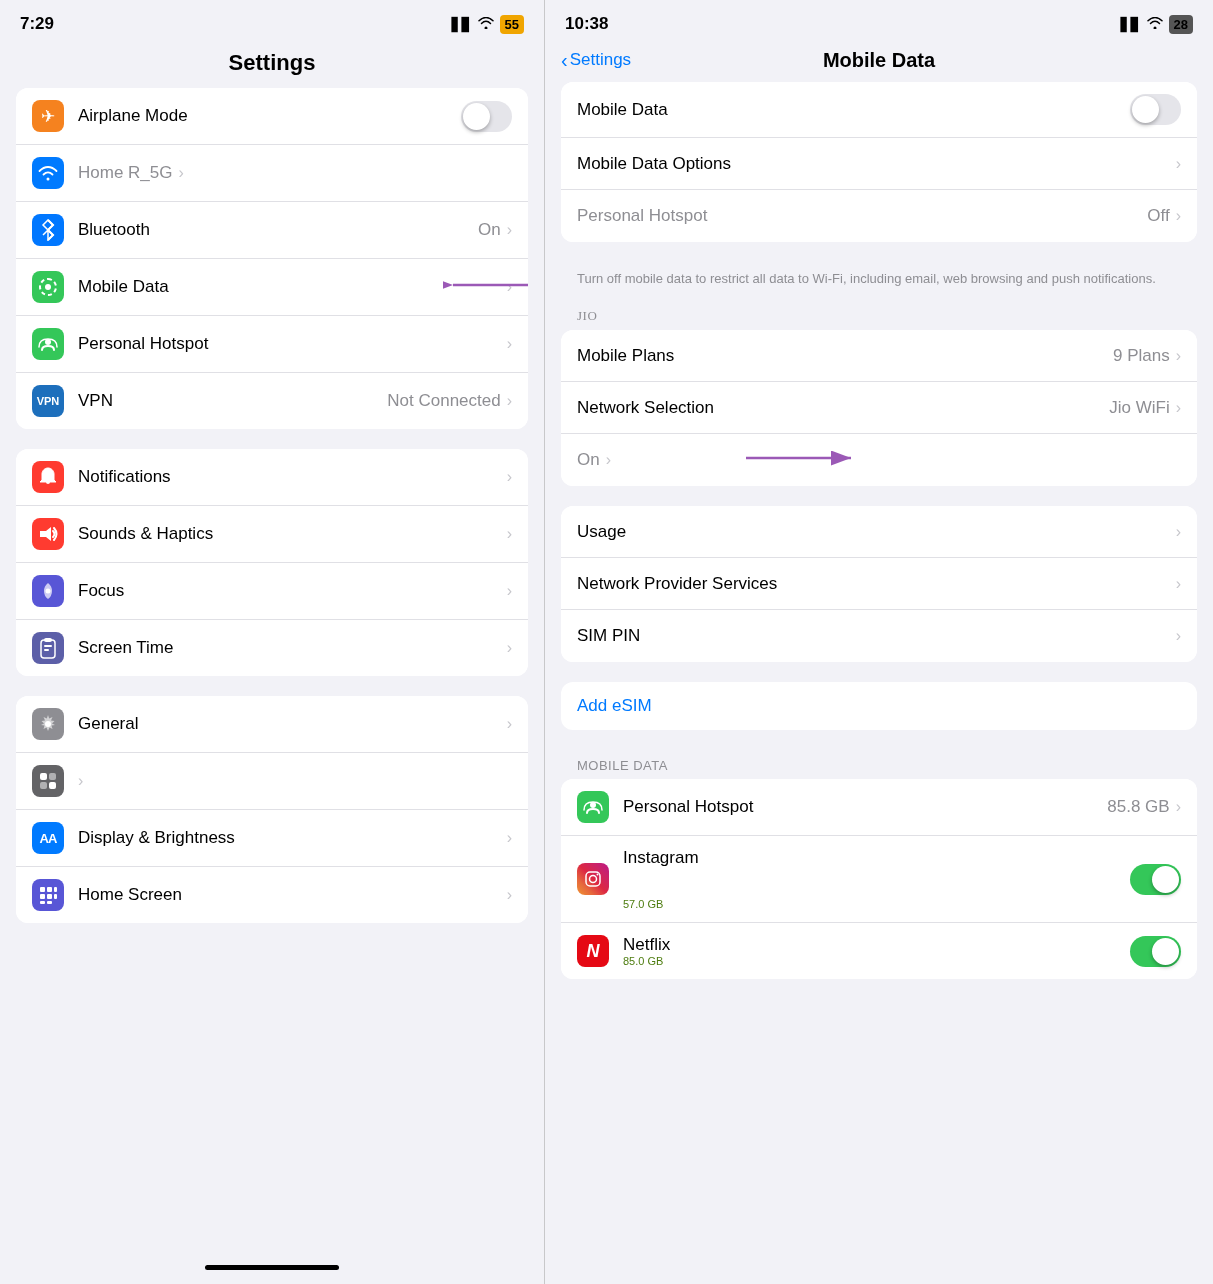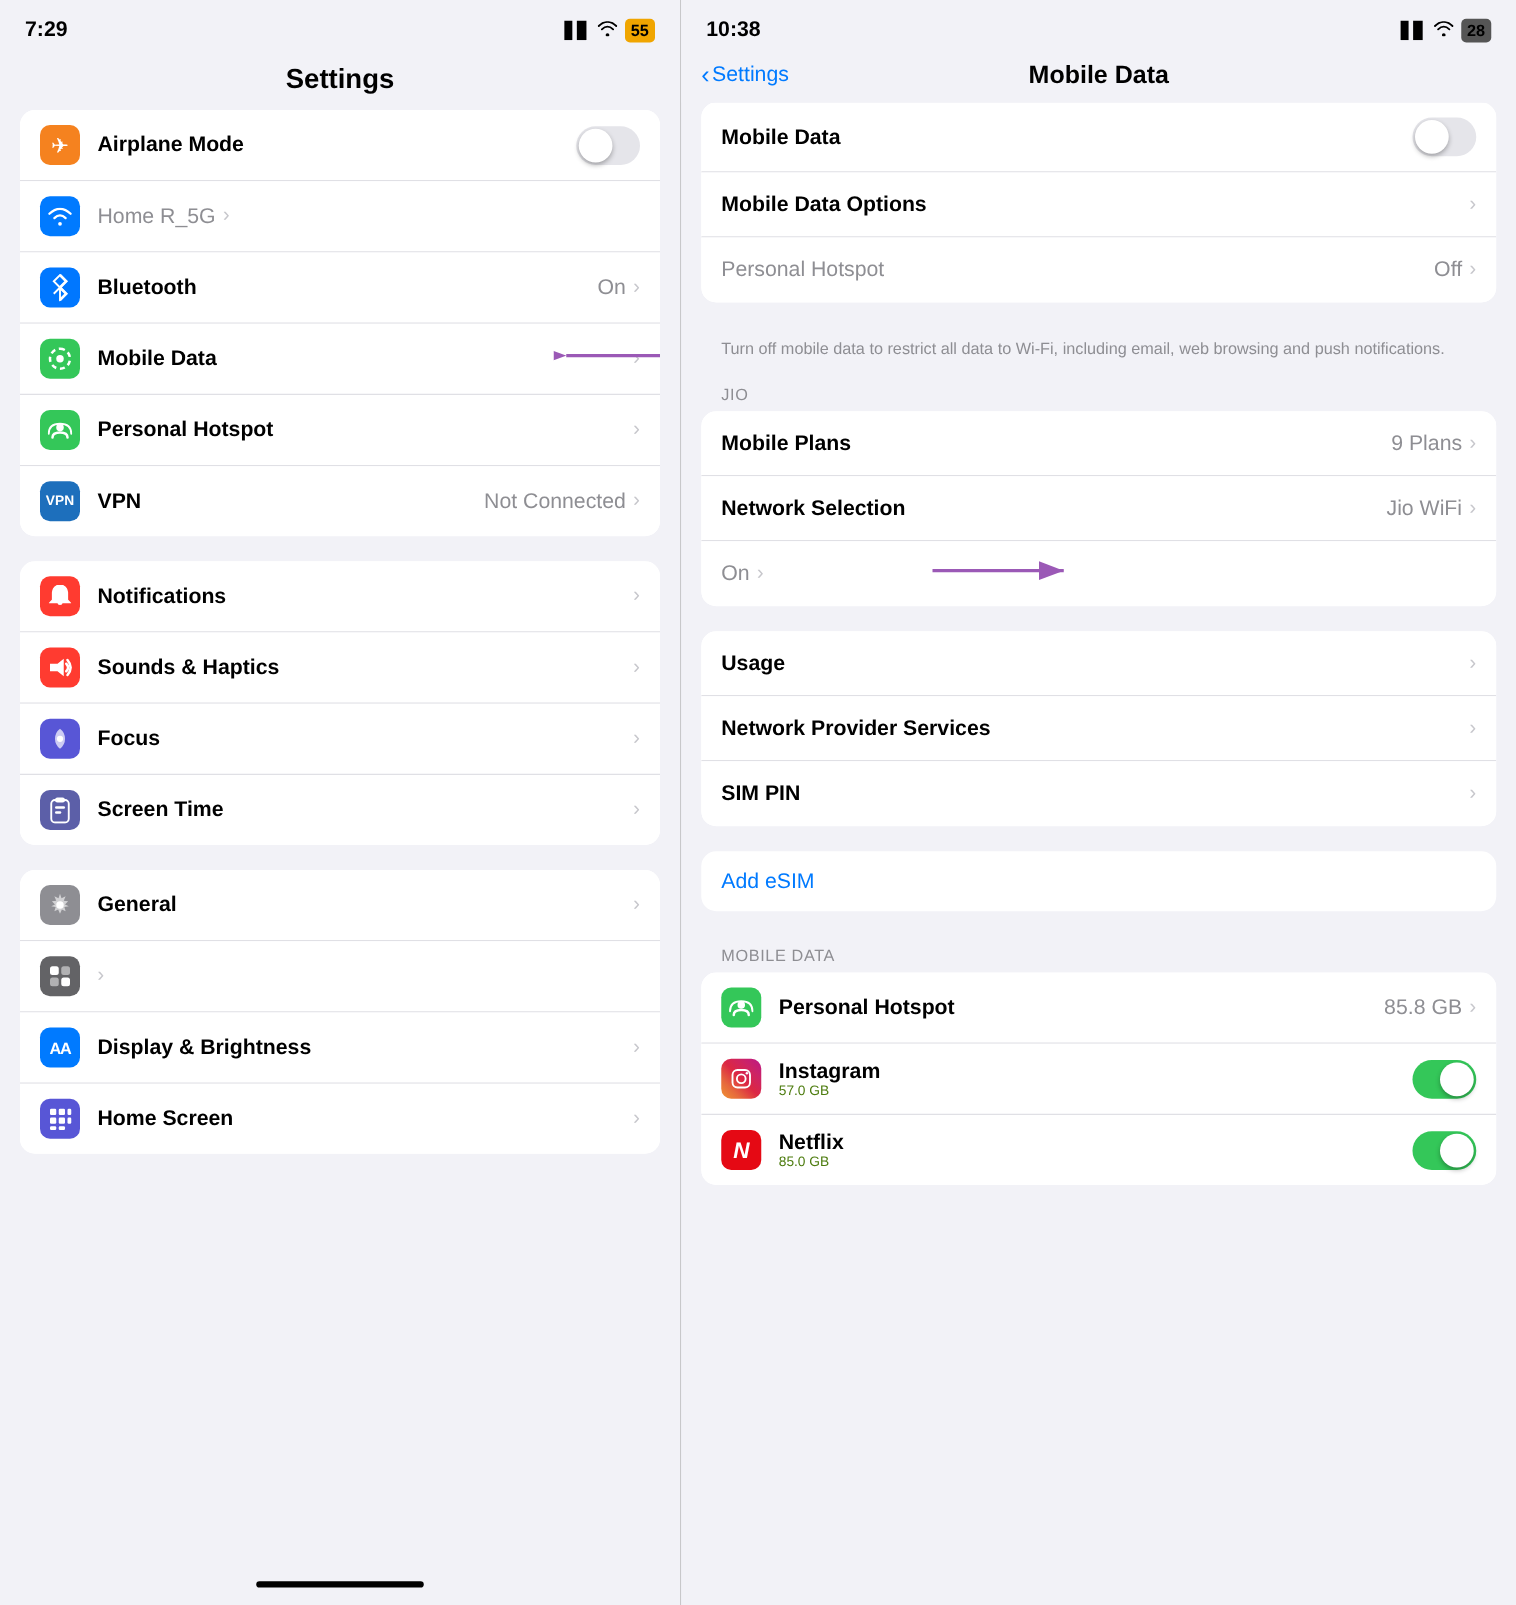--- a/index.html
+++ b/index.html
@@ -159,21 +159,20 @@
     .icon-gray { background: #8e8e93; }
     .icon-gray-dark { background: #636366; }
     .icon-blue-aa { background: #007aff; }
     .icon-purple-home { background: #5856d6; }
     .icon-vpn { background: #1d6fbc; }
 
     .row-label {
       flex: 1;
       font-size: 17px;
       color: #000;
-      font-weight: bold;
     }
 
     .row-value {
       font-size: 17px;
       color: #8e8e93;
       margin-right: 6px;
       text-align: center;
     }
 
     .row-chevron {
@@ -216,20 +215,21 @@
       overflow-y: auto;
     }
 
     .section-label {
       font-size: 13px;
       color: #8e8e93;
       text-transform: uppercase;
       letter-spacing: 0.5px;
       padding: 8px 16px 6px;
       font-weight: 400;
+      font-family: Liberation Serif, serif;
     }
 
     .info-text {
       font-size: 13px;
       color: #8e8e93;
       padding: 8px 16px 12px;
       line-height: 1.4;
     }
 
     .add-esim-btn {
@@ -623,21 +623,21 @@
       </div>
 
       <div class="settings-row">
         <div class="row-icon instagram-icon" style="background: linear-gradient(45deg, #f09433, #e6683c, #dc2743, #cc2366, #bc1888);">
           <svg width="20" height="20" viewBox="0 0 20 20" fill="white">
             <rect x="3" y="3" width="14" height="14" rx="4" stroke="white" stroke-width="1.5" fill="none"></rect>
             <circle cx="10" cy="10" r="3.5" stroke="white" stroke-width="1.5" fill="none"></circle>
             <circle cx="14.5" cy="5.5" r="1" fill="white"></circle>
           </svg>
         </div>
-        <div style="flex:1; display:flex; flex-direction:column;">
+        <div style="flex:1; display:flex; flex-direction:column;gap:30px;">
           <span class="row-label">Instagram</span>
           <span class="sub-text">57.0 GB</span>
         </div>
         <div class="toggle-green"></div>
       </div>
 
       <div class="settings-row">
         <div class="row-icon netflix-icon" style="background:#e50914; font-size:18px; font-weight:900; font-style:italic; color:white;">N</div>
         <div style="flex:1; display:flex; flex-direction:column;">
           <span class="row-label">Netflix</span>

